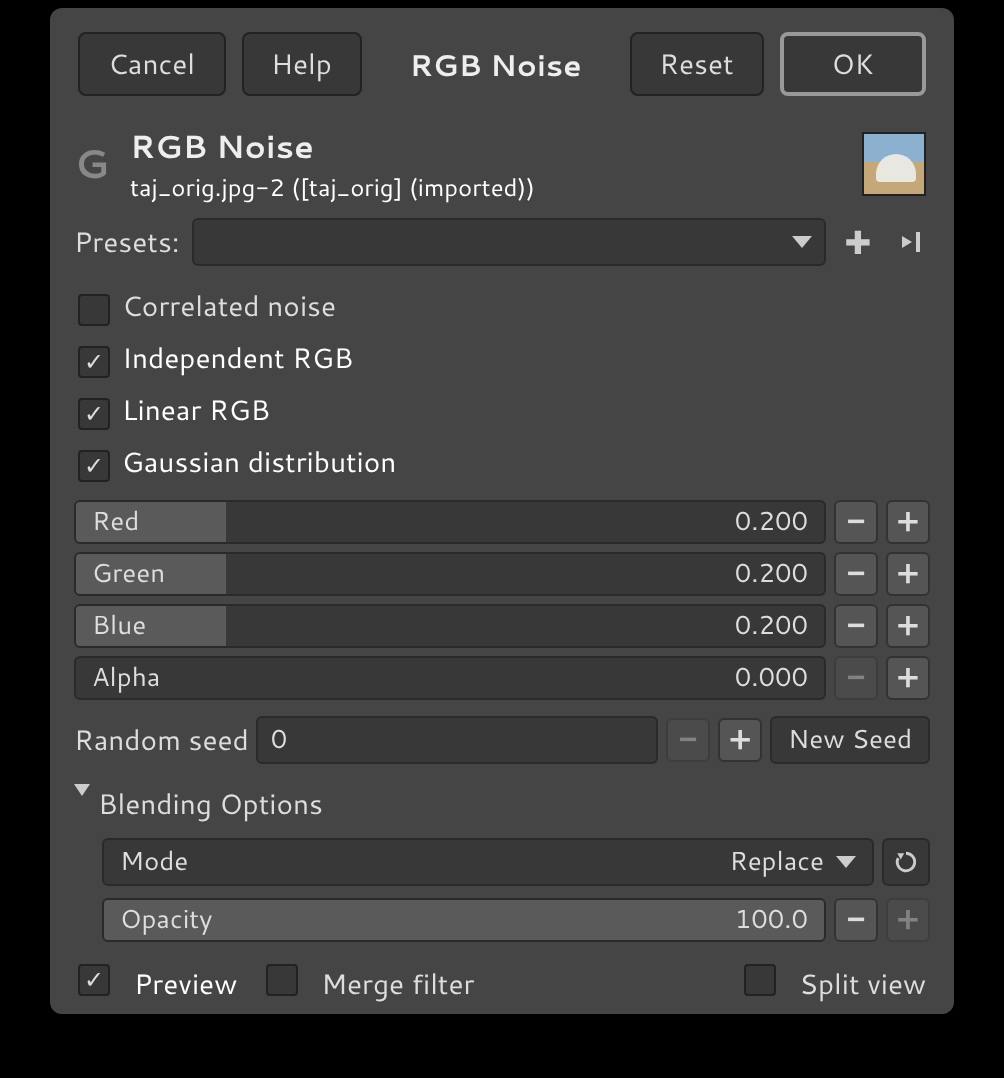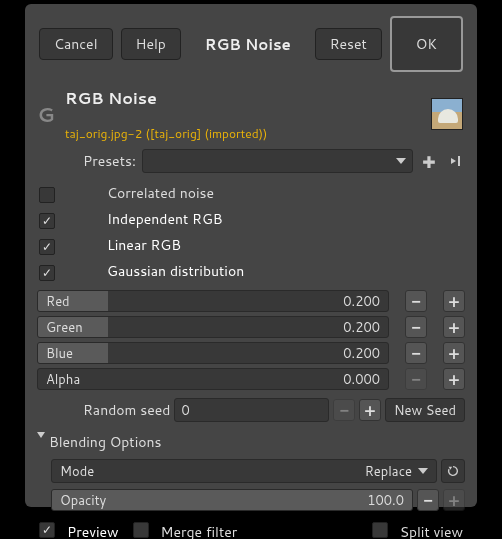--- a/index.html
+++ b/index.html
@@ -1,39 +1,39 @@
 <!DOCTYPE html>
 <html><head>
 <meta charset="utf-8">
 <style>
 * { box-sizing: border-box; margin: 0; padding: 0; font-family: "Segoe UI", "Cantarell", sans-serif; }
 body { background: #000; width: 502px; height: 539px; overflow: hidden; }
 .dialog { position: absolute; left: 25px; top: 4px; width: 452px; height: 503px; background: #454545; border-radius: 6px; box-shadow: 0 2px 8px rgba(0,0,0,0.5); }
 .titlebar { display: flex; gap: 8px; padding: 12px 14px 12px 14px; align-items: center; }
 .btn { background: #383838; border: 1px solid #222; border-radius: 4px; color: #ddd; font-size: 14px; padding: 5px 14px; cursor: pointer; }
-.btn-ok { border: 2px solid #999; padding: 16px 24px; }
+.btn-ok { border: 2px solid #999; padding: 4px 24px; }
 .title-text { flex: 1; text-align: center; color: #eee; font-size: 15px; font-weight: 600; }
 .header { display: flex; align-items: center; gap: 8px; padding: 2px 14px 4px 10px; }
 .g-icon { color: #888; font-weight: bold; font-size: 20px; width: 22px; text-align: center; }
 .hdr-text { flex: 1; }
 .hdr-title { color: #eee; font-size: 16px; font-weight: 600; }
-.hdr-sub { color: #eab308; font-size: 12px; margin-top: 16px; }
+.hdr-sub { color: #ffffff; font-size: 12px; }
 .thumb { width: 32px; height: 32px; background: linear-gradient(180deg,#8bb0d0 0%,#8bb0d0 45%,#c4a878 45%,#c4a878 100%); border: 1px solid #222; position: relative; }
 .thumb::after { content:""; position:absolute; left:6px; top:10px; width:20px; height:14px; background:#e8e8e0; border-radius:10px 10px 2px 2px; }
 .row { display: flex; align-items: center; gap: 6px; padding: 3px 12px; }
-.label { color: #ddd; font-size: 14px; margin-left: 46px; }
+.label { color: #ddd; font-size: 14px; }
 .presets-combo { flex: 1; background: #383838; border: 1px solid #2a2a2a; border-radius: 3px; height: 24px; display:flex; align-items:center; justify-content:flex-end; padding: 0 6px; }
 .tri-down { width:0; height:0; border-left:5px solid transparent; border-right:5px solid transparent; border-top:6px solid #ccc; }
 .iconbtn { width: 20px; height: 20px; display:flex; align-items:center; justify-content:center; color:#ccc; cursor:pointer; font-size:16px; }
 .check { width: 16px; height: 16px; background: #383838; border: 1px solid #222; border-radius: 2px; display:inline-flex; align-items:center; justify-content:center; margin-right: 6px; flex-shrink:0; }
 .check.on::after { content:"✓"; color:#ddd; font-size:12px; line-height:1; }
 .checkrow { display:flex; align-items:flex-end; padding: 3px 14px; }
 .checkrow .label { font-size: 14px; }
 .bold { font-weight: 400; color:#fff; }
-.slider-row { display:flex; align-items:center; gap:16px; padding: 2px 12px; }
+.slider-row { display:flex; align-items:center; gap:4px; padding: 2px 12px; }
 .slider { flex:1; background:#383838; border:1px solid #2a2a2a; border-radius:3px; height:22px; position:relative; display:flex; align-items:center; overflow:hidden; }
 .slider-fill { position:absolute; left:0; top:0; bottom:0; background:#5a5a5a; }
 .slider-label { position:relative; padding-left:8px; color:#ddd; font-size:13px; z-index:1; }
 .slider-val { position:absolute; right:8px; color:#ddd; font-size:13px; z-index:1; }
 .pm { width:22px; height:22px; background:#555; border:1px solid #333; border-radius:3px; color:#ddd; display:flex; align-items:center; justify-content:center; font-size:16px; font-weight:bold; cursor:pointer; line-height:1; }
 .pm.dis { opacity:0.4; cursor:default; }
 .seed-row { display:flex; align-items:center; gap:4px; padding: 6px 12px 6px 12px; }
 .seed-input { flex:1; background:#383838; border:1px solid #2a2a2a; border-radius:3px; height:24px; color:#ddd; padding:0 6px; font-size:13px; display:flex; align-items:center; }
 .newseed { background:#383838; border:1px solid #2a2a2a; border-radius:3px; height:24px; padding:0 8px; color:#ddd; font-size:13px; display:flex; align-items:center; cursor:pointer; }
 .expander { display:flex; align-items:flex-start; gap:4px; padding: 4px 12px; color:#ddd; font-size:14px; cursor:pointer; }

